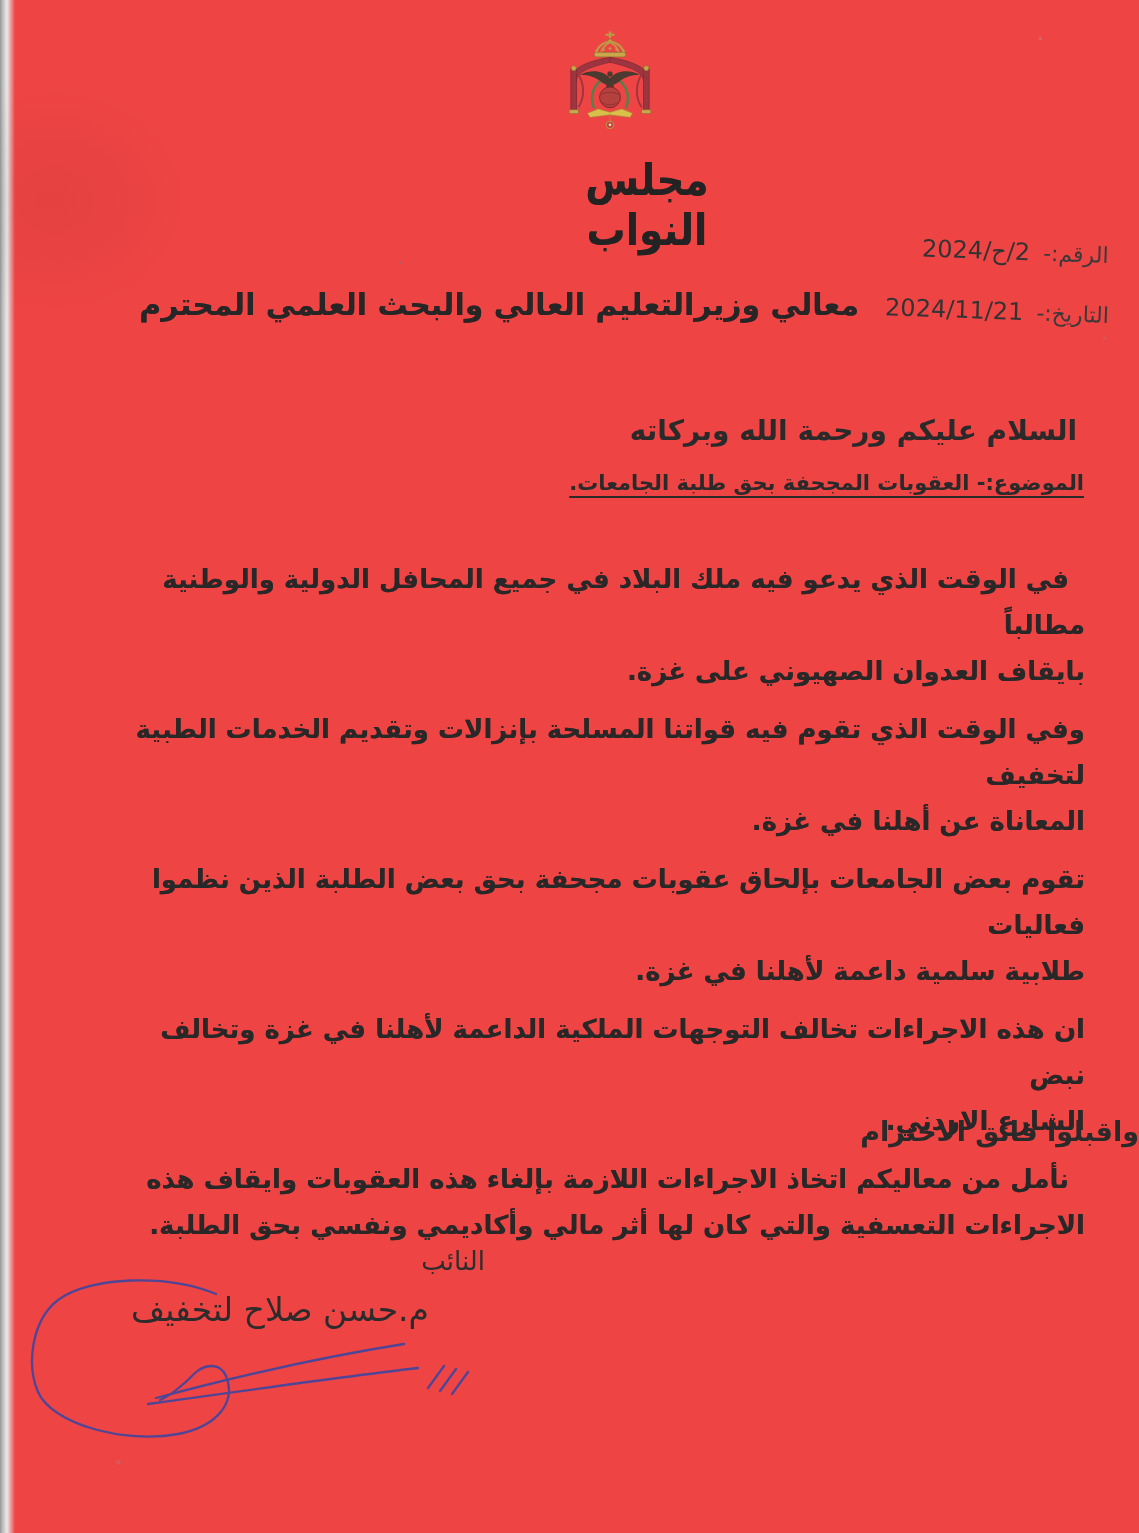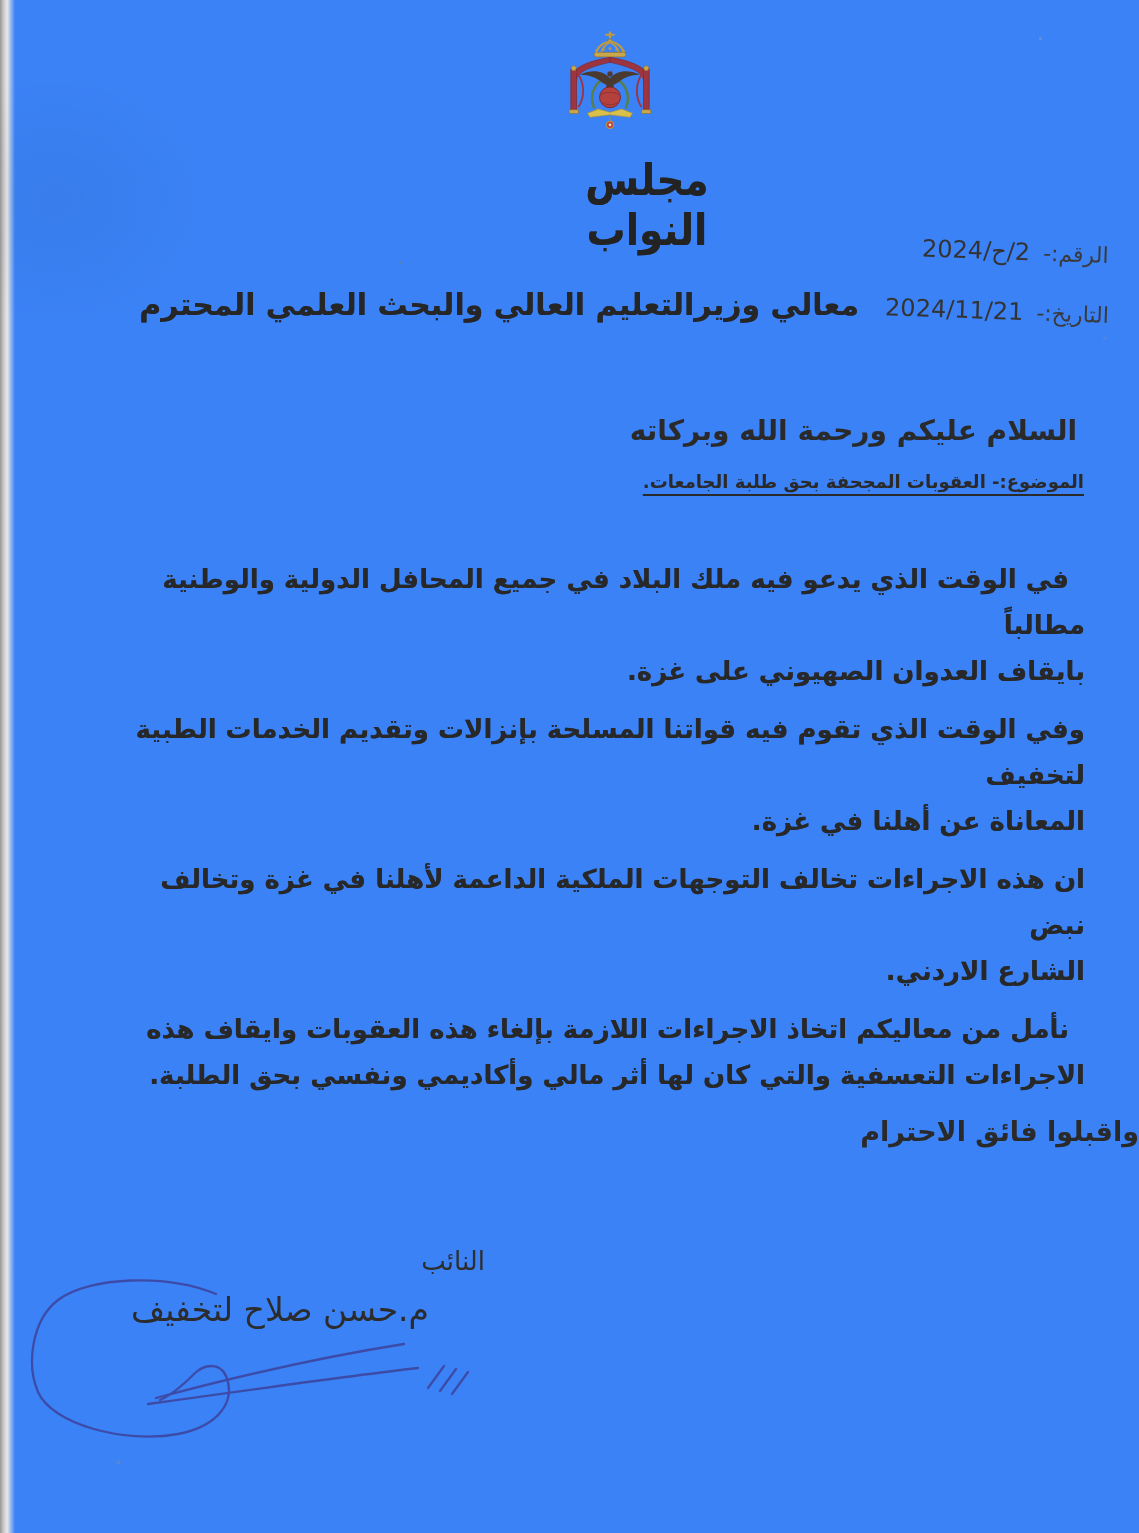--- a/index.html
+++ b/index.html
@@ -1,18 +1,18 @@
 <!DOCTYPE html>
 <html lang="ar" dir="rtl"><head>
 <meta charset="utf-8">
 <style>
   html,body{margin:0;padding:0;background:#ffffff;}
   .page{
     position:relative; width:1139px; height:1533px; overflow:hidden;
-    background:#3b82f6; direction:rtl;
+    background:#ef4444; direction:rtl;
     font-family:"DejaVu Sans", sans-serif; color:#2b2b2b;
   }
   
   .scan-edge{
     position:absolute; left:0; top:0; bottom:0; width:16px;
     background:linear-gradient(90deg,#979797 0,#c2c2c2 3px,#e9e9e9 7px,rgba(255,255,255,0) 15px);
   }
   .smudge{
     position:absolute; left:0; top:60px; width:220px; height:280px;
     background:radial-gradient(ellipse at 25% 50%, rgba(0,0,0,0.045), rgba(0,0,0,0) 65%);
@@ -45,21 +45,21 @@
     position:absolute; right:280px; top:287px;
     font-size:30px; font-weight:bold; color:#262626;
     text-shadow:0 0 .5px rgba(30,30,30,.6);
   }
   .greeting{
     position:absolute; right:62px; top:414px;
     font-size:28px; font-weight:bold; color:#2a2a2a;
   }
   .subject{
     position:absolute; right:55px; top:471px;
-    font-size:18px; font-weight:bold; color:#2a2a2a;
+    font-size:21px; font-weight:bold; color:#2a2a2a;
     text-decoration:underline; text-decoration-thickness:2px; text-underline-offset:6px;
   }
   .body-text{ position:absolute; top:556px; right:54px; left:132px; }
   .body-text p{
     margin:0 0 12px 0; font-size:26px; font-weight:bold; line-height:46px;
     white-space:pre-line; text-align:right; color:#282828;
     text-shadow:0 0 .5px rgba(30,30,30,.55);
   }
   .body-text p.indent{ text-indent:16px; }
   .closing{
@@ -145,20 +145,22 @@
 
   <div class="greeting">السلام عليكم ورحمة الله وبركاته</div>
 
   <div class="subject">الموضوع:- العقوبات المجحفة بحق طلبة الجامعات.</div>
 
   <div class="body-text">
     <p class="indent">في الوقت الذي يدعو فيه ملك البلاد في جميع المحافل الدولية والوطنية مطالباً
 بايقاف العدوان الصهيوني على غزة.</p>
     <p>وفي الوقت الذي تقوم فيه قواتنا المسلحة بإنزالات وتقديم الخدمات الطبية لتخفيف
 المعاناة عن أهلنا في غزة.</p>
+    <p>تقوم بعض الجامعات بإلحاق عقوبات مجحفة بحق بعض الطلبة الذين نظموا فعاليات
+طلابية سلمية داعمة لأهلنا في غزة.</p>
     <p>ان هذه الاجراءات تخالف التوجهات الملكية الداعمة لأهلنا في غزة وتخالف نبض
 الشارع الاردني.</p>
     <p class="indent">نأمل من معاليكم اتخاذ الاجراءات اللازمة بإلغاء هذه العقوبات وايقاف هذه
 الاجراءات التعسفية والتي كان لها أثر مالي وأكاديمي ونفسي بحق الطلبة.</p>
   </div>
 
   <div class="closing">واقبلوا فائق الاحترام</div>
 
   <div class="sig-title">النائب</div>
   <div class="sig-name">م.حسن صلاح لتخفيف</div>

